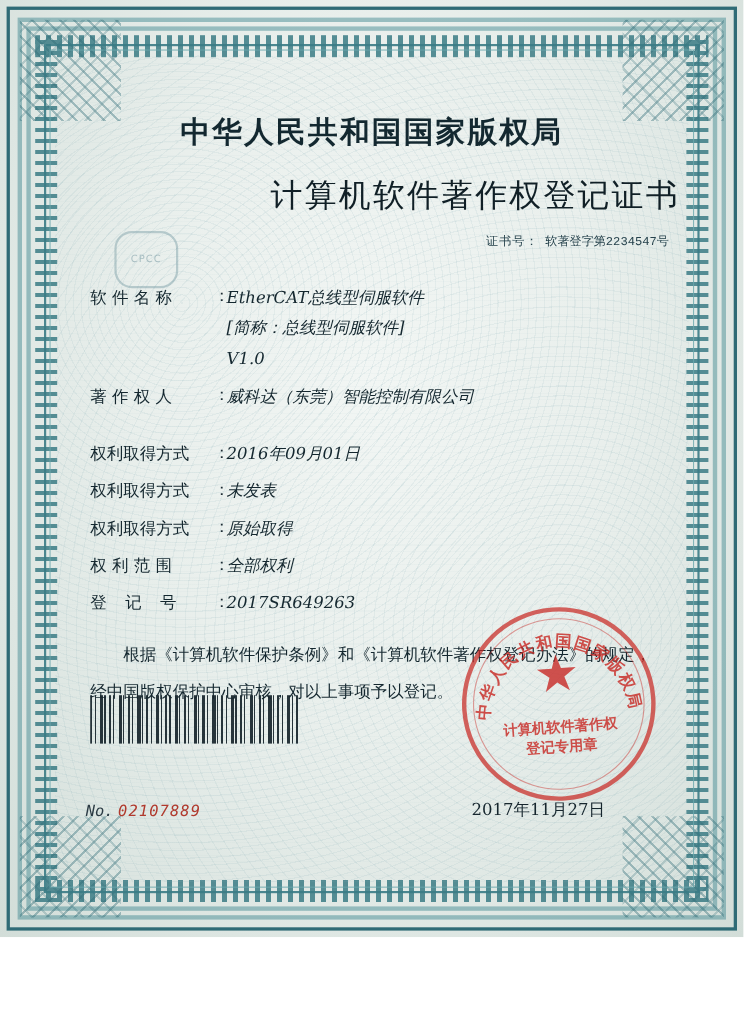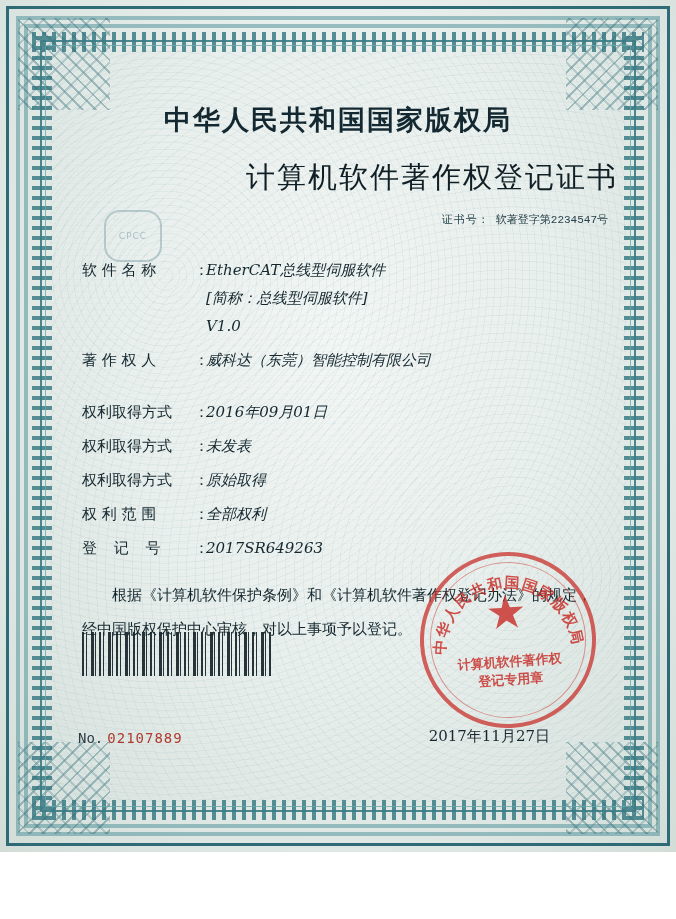--- a/index.html
+++ b/index.html
@@ -191,20 +191,21 @@
     opacity: 0.92;
   }
 
   .serial {
     position: absolute;
     left: 20px;
     bottom: 48px;
     font-size: 14px;
     font-family: "DejaVu Sans Mono", monospace;
     color: #2b3b44;
+    font-style: italic;
   }
   .serial .num {
     color: #b03a2e;
     letter-spacing: 1px;
     margin-left: 4px;
   }
 
   .issue-date {
     position: absolute;
     right: 68px;

